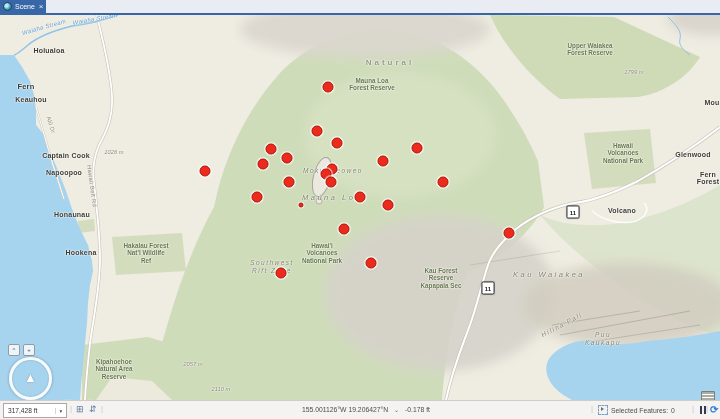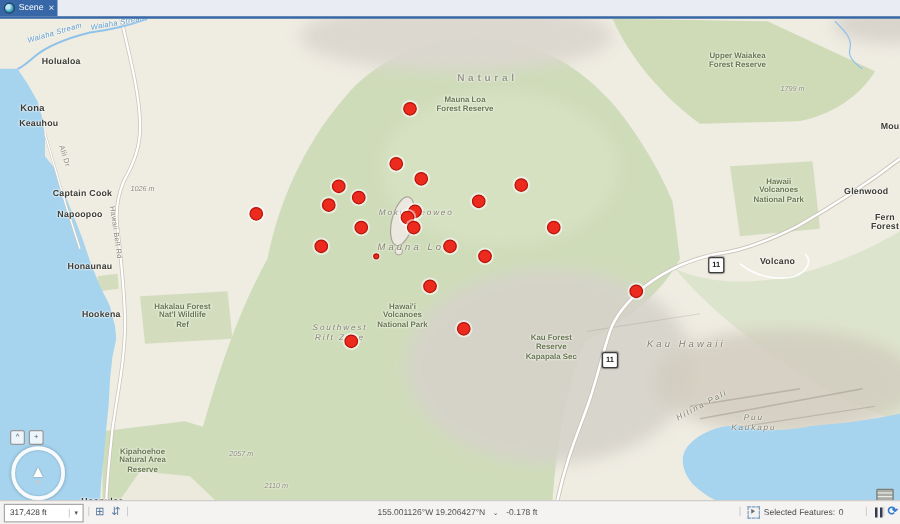--- a/index.html
+++ b/index.html
@@ -120,21 +120,21 @@
       <path d="M720,112 C694,132 666,150 638,166 C614,178 592,186 574,188 C554,192 534,200 516,214 C502,226 492,238 488,250 C482,268 478,286 472,304 C464,328 454,348 446,385" stroke="#c9c4b8" stroke-width="3.4" fill="none"></path>
       <path d="M720,112 C694,132 666,150 638,166 C614,178 592,186 574,188 C554,192 534,200 516,214 C502,226 492,238 488,250 C482,268 478,286 472,304 C464,328 454,348 446,385" stroke="#ffffff" stroke-width="2" fill="none"></path>
       <path d="M592,196 C604,206 622,210 636,206 C646,202 650,194 644,188" stroke="#ffffff" stroke-width="1.4" fill="none" opacity="0.9"></path>
 
       <path d="M118,0 C104,5 88,9 72,11 C56,15 40,20 28,30 C21,36 16,40 14,40" stroke="#8fc2e9" stroke-width="1.5" fill="none"></path>
       <path d="M668,2 C676,10 682,16 680,24 C678,30 684,36 690,40" stroke="#8fc2e9" stroke-width="1" fill="none"></path>
     </svg>
 
     <div>
 
-    <div class="mlabel town town-lg" style="left: 26px; top: 86px;">Kona</div>
+    <div class="mlabel town town-lg" style="left: 26px; top: 86px;">Fern</div>
         <div class="mlabel town" style="left: 49px; top: 50px;">Holualoa</div>
         <div class="mlabel town" style="left: 31px; top: 99px;">Keauhou</div>
         <div class="mlabel town" style="left: 66px; top: 155px;">Captain Cook</div>
         <div class="mlabel town" style="left: 64px; top: 172px;">Napoopoo</div>
         <div class="mlabel town" style="left: 72px; top: 214px;">Honaunau</div>
         <div class="mlabel town" style="left: 81px; top: 252px;">Hookena</div>
         <div class="mlabel town" style="left: 82px; top: 402px;">Hoopuloa</div>
         <div class="mlabel town" style="left: 693px; top: 154px;">Glenwood</div>
         <div class="mlabel town" style="left: 708px; top: 178px;">Fern Forest</div>
         <div class="mlabel town" style="left: 622px; top: 210px;">Volcano</div>
@@ -156,21 +156,21 @@
         <div class="mlabel reserve" style="left: 146px; top: 253px;">Hakalau Forest
 Nat'l Wildlife
 Ref</div>
         <div class="mlabel reserve" style="left: 114px; top: 369px;">Kipahoehoe
 Natural Area
 Reserve</div>
         <div class="mlabel phys" style="left: 333px; top: 171px;">Mokuaweoweo</div>
         <div class="mlabel phys phys-lg" style="left: 332px; top: 198px;">Mauna Loa</div>
         <div class="mlabel phys" style="left: 272px; top: 267px;">Southwest
 Rift Zone</div>
-        <div class="mlabel phys phys-lg" style="left: 549px; top: 275px;">Kau Hawaii</div>
+        <div class="mlabel phys phys-lg" style="left: 549px; top: 275px;">Kau Waiakea</div>
         <div class="mlabel phys" style="left: 562px; top: 325px; transform: translate(-50%, -50%) rotate(-28deg);">Hilina Pali</div>
         <div class="mlabel phys" style="left: 603px; top: 339px;">Puu
 Kaukapu</div>
         <div class="mlabel elev" style="left: 634px; top: 72px;">1799 m</div>
         <div class="mlabel elev" style="left: 114px; top: 152px;">1026 m</div>
         <div class="mlabel elev" style="left: 193px; top: 364px;">2057 m</div>
         <div class="mlabel elev" style="left: 221px; top: 389px;">2110 m</div>
         <div class="mlabel stream" style="left: 44px; top: 27px; transform: translate(-50%, -50%) rotate(-16deg);">Waiaha Stream</div>
         <div class="mlabel stream" style="left: 95px; top: 19px; transform: translate(-50%, -50%) rotate(-10deg);">Waiaha Stream</div>
         <div class="mlabel roadlbl" style="left: 92px; top: 186px; transform: translate(-50%, -50%) rotate(82deg);">Hawaii Belt Rd</div>

